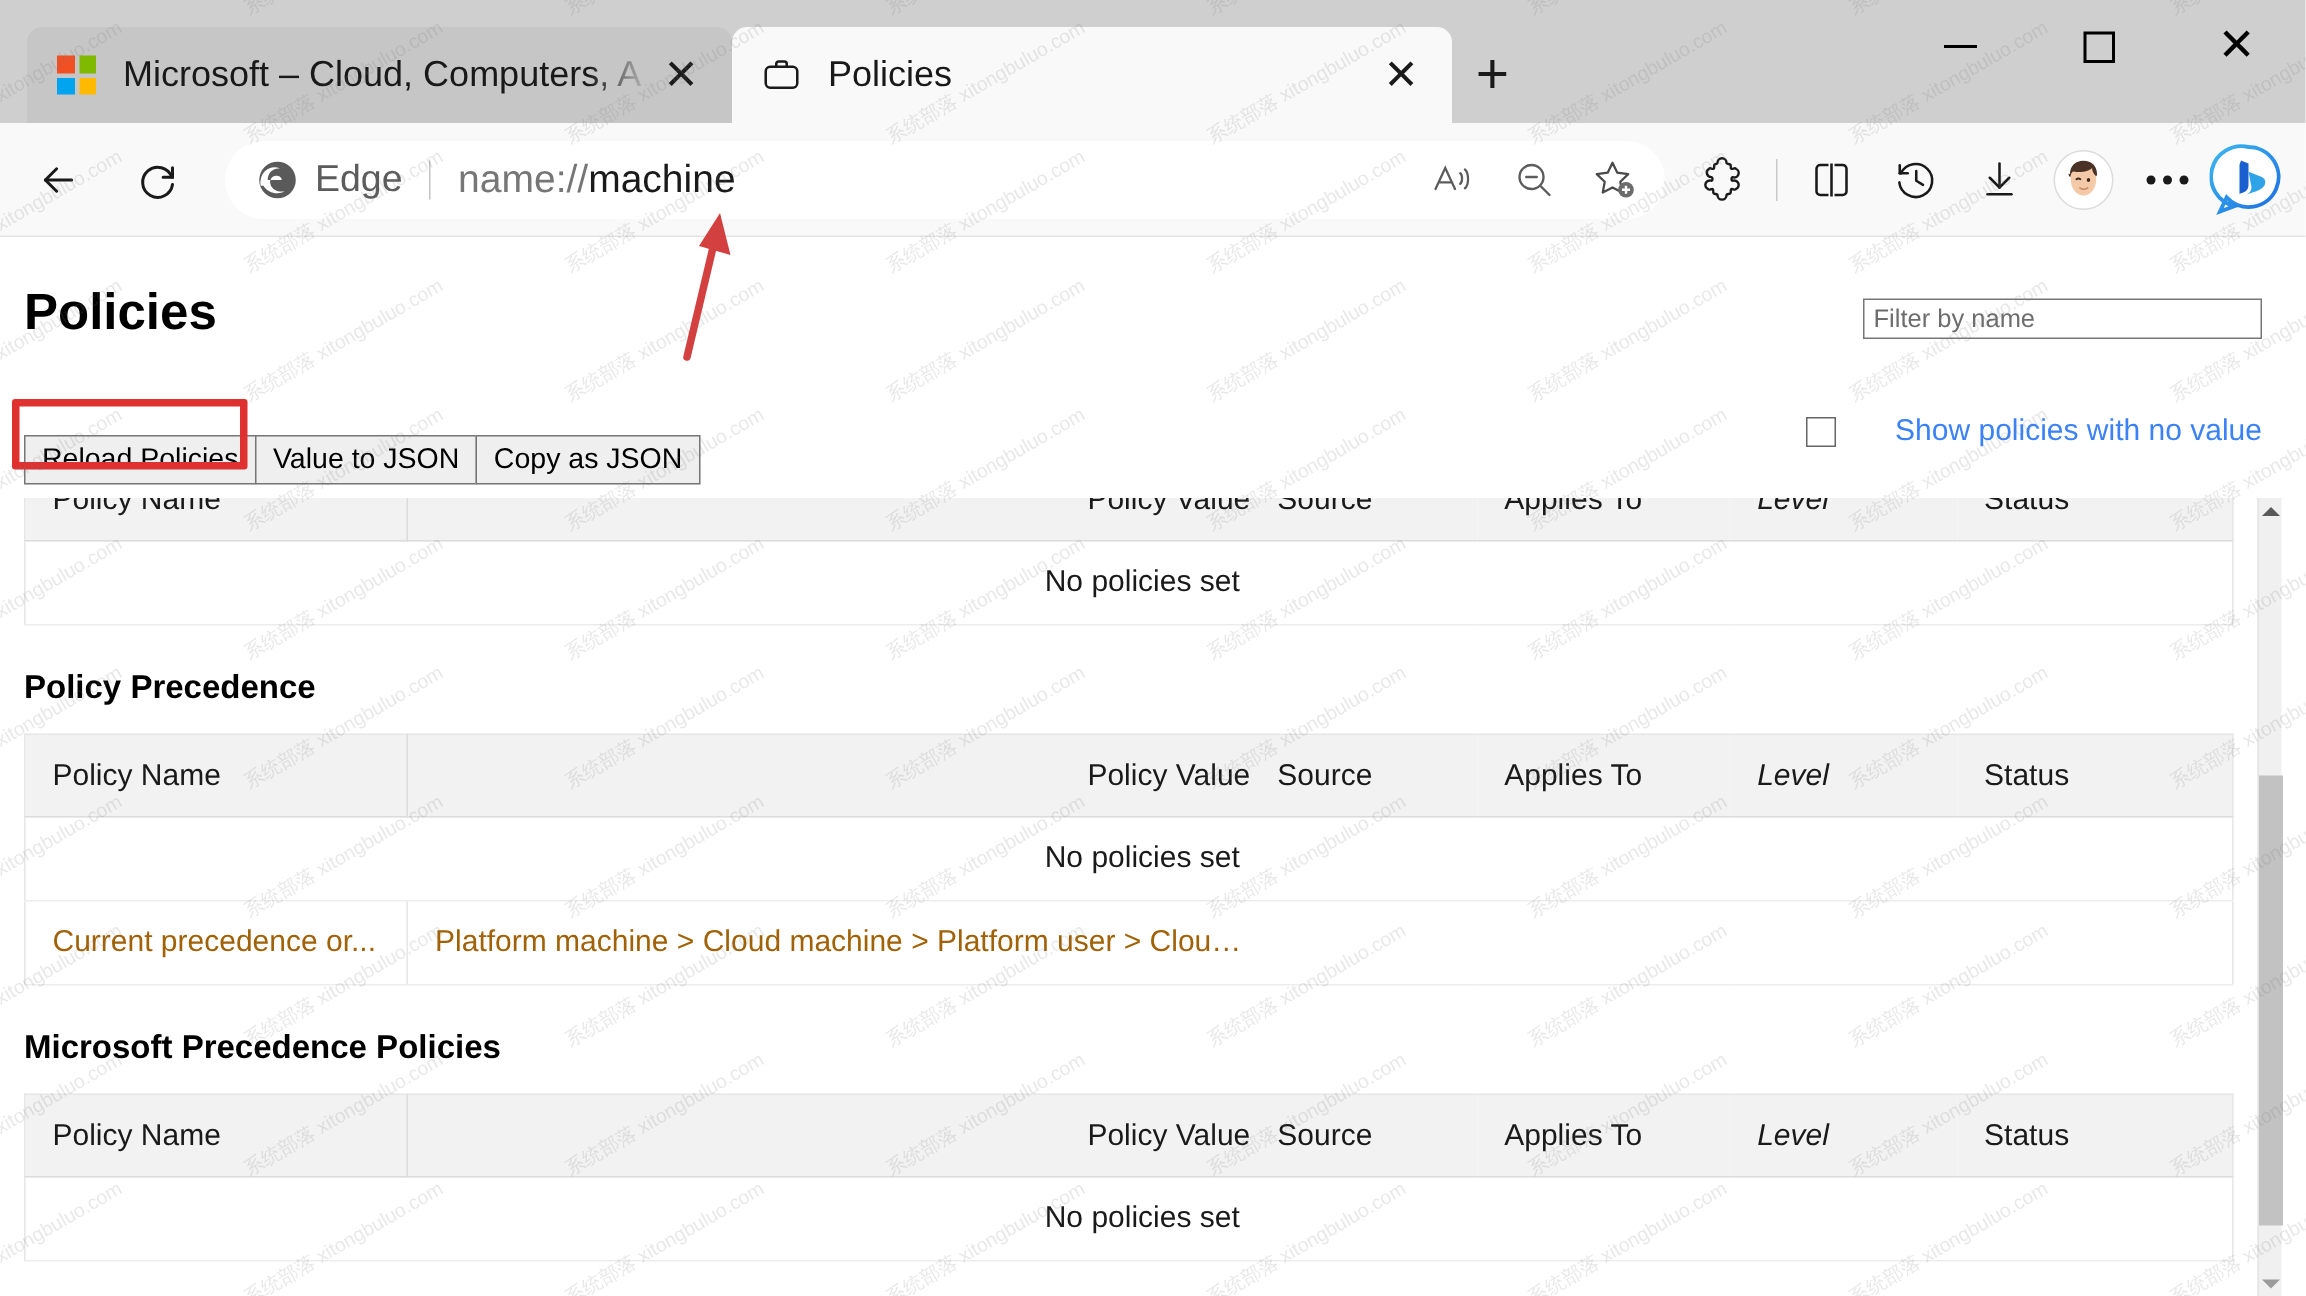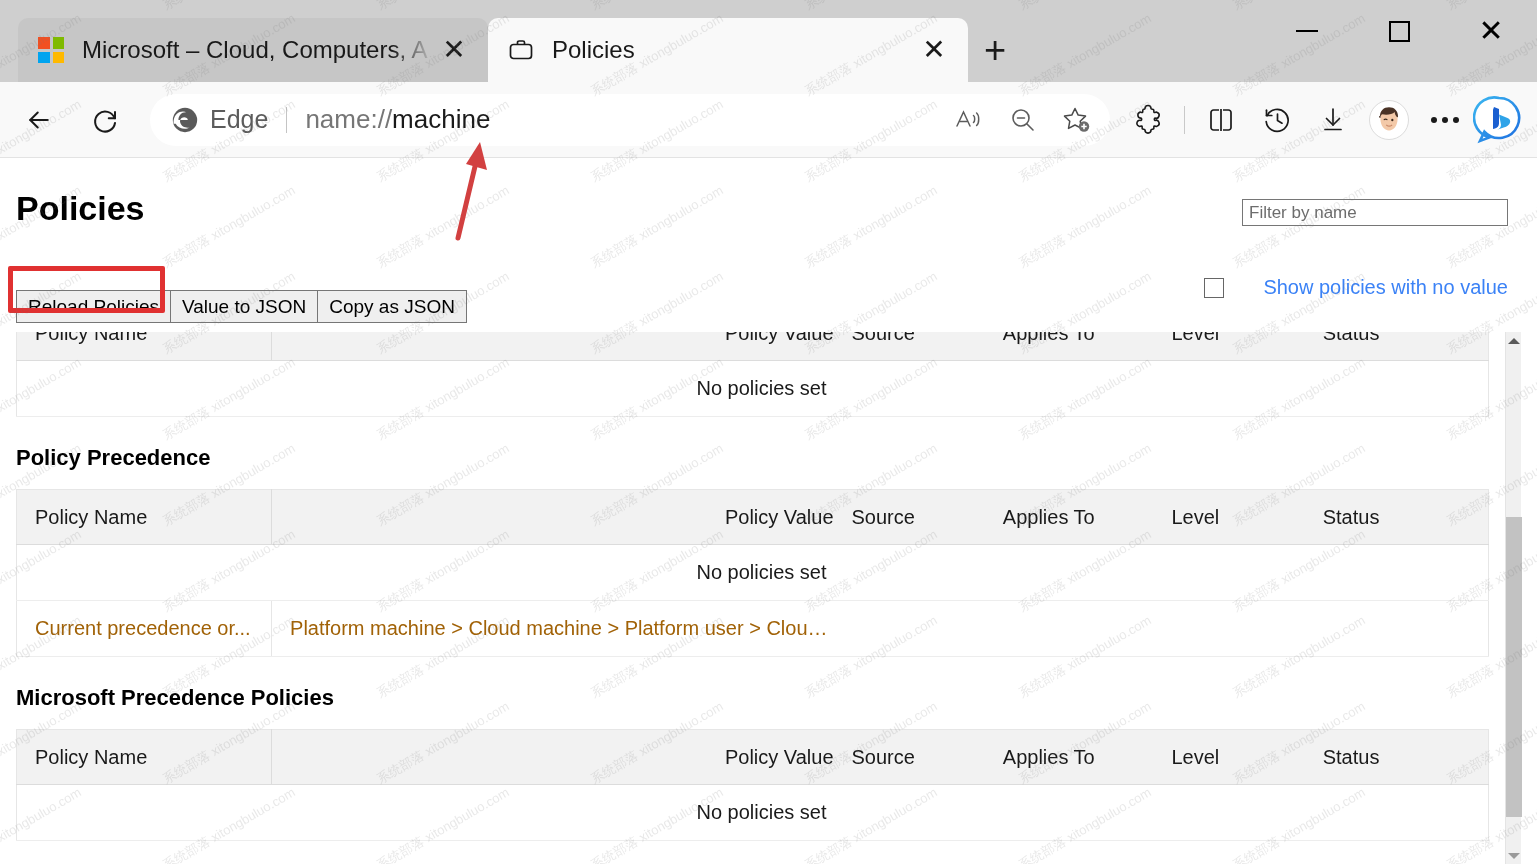--- a/index.html
+++ b/index.html
@@ -197,21 +197,21 @@
     font-size: 20px; color: #a16207;
     padding: 16px 0 16px 18px;
     border-bottom: 1px solid #ededed;
     height: 56px;
     overflow: hidden; white-space: nowrap; text-overflow: ellipsis;
   }
   .ptable .col-name { width: 236px; border-right: 1px solid #e6e6e6; }
   .ptable .col-value { width: 520px; text-align: right; }
   .ptable .col-source { width: 140px; }
   .ptable .col-applies { width: 156px; }
-  .ptable .col-level { width: 140px; }
+  .ptable .col-level { width: 140px; font-style: italic; }
   .ptable .col-status { width: 170px; }
   .ptable th.col-name { border-right: 1px solid #dcdcdc; }
   .nopolicy td { text-align: center; color: #1a1a1a; }
 
   
   .vscroll {
     position: absolute; right: 0; top: 173px;
     width: 16px; height: 532px;
     background: #f0f0f0;
     border-left: 1px solid #e4e4e4;

